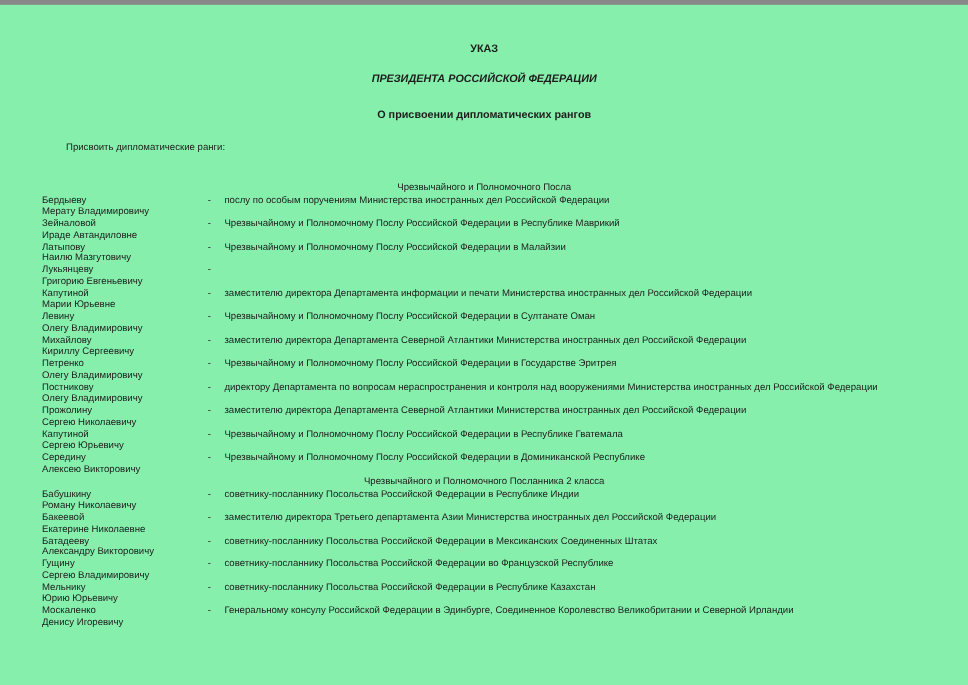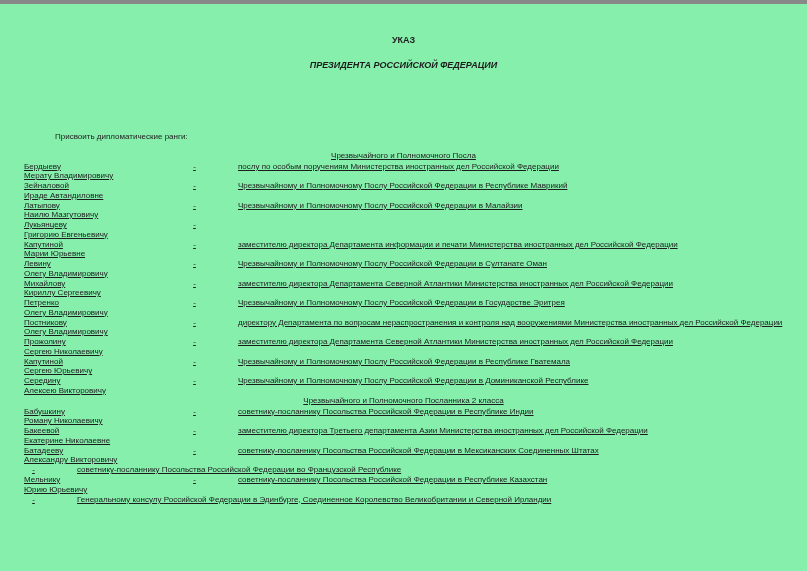--- a/index.html
+++ b/index.html
@@ -17,51 +17,51 @@
     text-align:center;
     font-weight:bold;
     font-size:9px;
     line-height:10px;
     white-space:nowrap;
   }
   #title1 { top:31px; }
   #title2 { top:56px;font-style:italic; }
   #title3 { top:86px; }
   .intro {
-    position:absolute; top:128px; left:55px;
+    position:absolute; top:114px; left:55px;
     font-size:8px; line-height:10px;
     white-space:nowrap;
     text-align:center;
   }
   .decree-body {
     position:absolute; top:146px; left:0; width:807px;
-    font-size:8px; line-height:9.5px;text-decoration:underline;
+    font-size:8px; line-height:9.5px;
   }
   .rank-heading {
     text-align:center;
     margin:1px 0 1px 0;
     white-space:nowrap;
   }
   .entry {
     display:flex;
     align-items:flex-start;
-    padding-left:24px;
+    padding-left:35px;
     margin-bottom:0.5px;
-    gap:31px;
   }
   .entry .name-col { width:130px; flex:0 0 130px; }
   .entry .dash-col { width:19px; flex:0 0 19px; text-align:center; }
   .entry .pos-col  { padding-left:3px; white-space:nowrap; }
 </style>
 </head>
 <body>
 
 <div class="page">
   <div class="title-line" id="title1">УКАЗ</div>
   <div class="title-line" id="title2">ПРЕЗИДЕНТА РОССИЙСКОЙ ФЕДЕРАЦИИ</div>
+  <div class="title-line" id="title3">О присвоении дипломатических рангов</div>
   <div class="intro">Присвоить дипломатические ранги:</div>
   <div class="decree-body" id="decree-body">
       <div class="rank-heading">Чрезвычайного и Полномочного Посла</div>
       <div class="entry">
         <div class="name-col">
           <div>Бердыеву</div>
           <div>Мерату Владимировичу</div>
         </div>
         <div class="dash-col">-</div>
         <div class="pos-col">послу по особым поручениям Министерства иностранных дел Российской Федерации</div>
@@ -172,29 +172,37 @@
       </div>
       <div class="entry">
         <div class="name-col">
           <div>Батадееву</div>
           <div>Александру Викторовичу</div>
         </div>
         <div class="dash-col">-</div>
         <div class="pos-col">советнику-посланнику Посольства Российской Федерации в Мексиканских Соединенных Штатах</div>
       </div>
       <div class="entry">
+        <div class="name-col">
+          <div>Гущину</div>
+          <div>Сергею Владимировичу</div>
+        </div>
         <div class="dash-col">-</div>
         <div class="pos-col">советнику-посланнику Посольства Российской Федерации во Французской Республике</div>
       </div>
       <div class="entry">
         <div class="name-col">
           <div>Мельнику</div>
           <div>Юрию Юрьевичу</div>
         </div>
         <div class="dash-col">-</div>
         <div class="pos-col">советнику-посланнику Посольства Российской Федерации в Республике Казахстан</div>
       </div>
       <div class="entry">
+        <div class="name-col">
+          <div>Москаленко</div>
+          <div>Денису Игоревичу</div>
+        </div>
         <div class="dash-col">-</div>
         <div class="pos-col">Генеральному консулу Российской Федерации в Эдинбурге, Соединенное Королевство Великобритании и Северной Ирландии</div>
       </div>
     </div>
 </div>
 
 </body></html>

